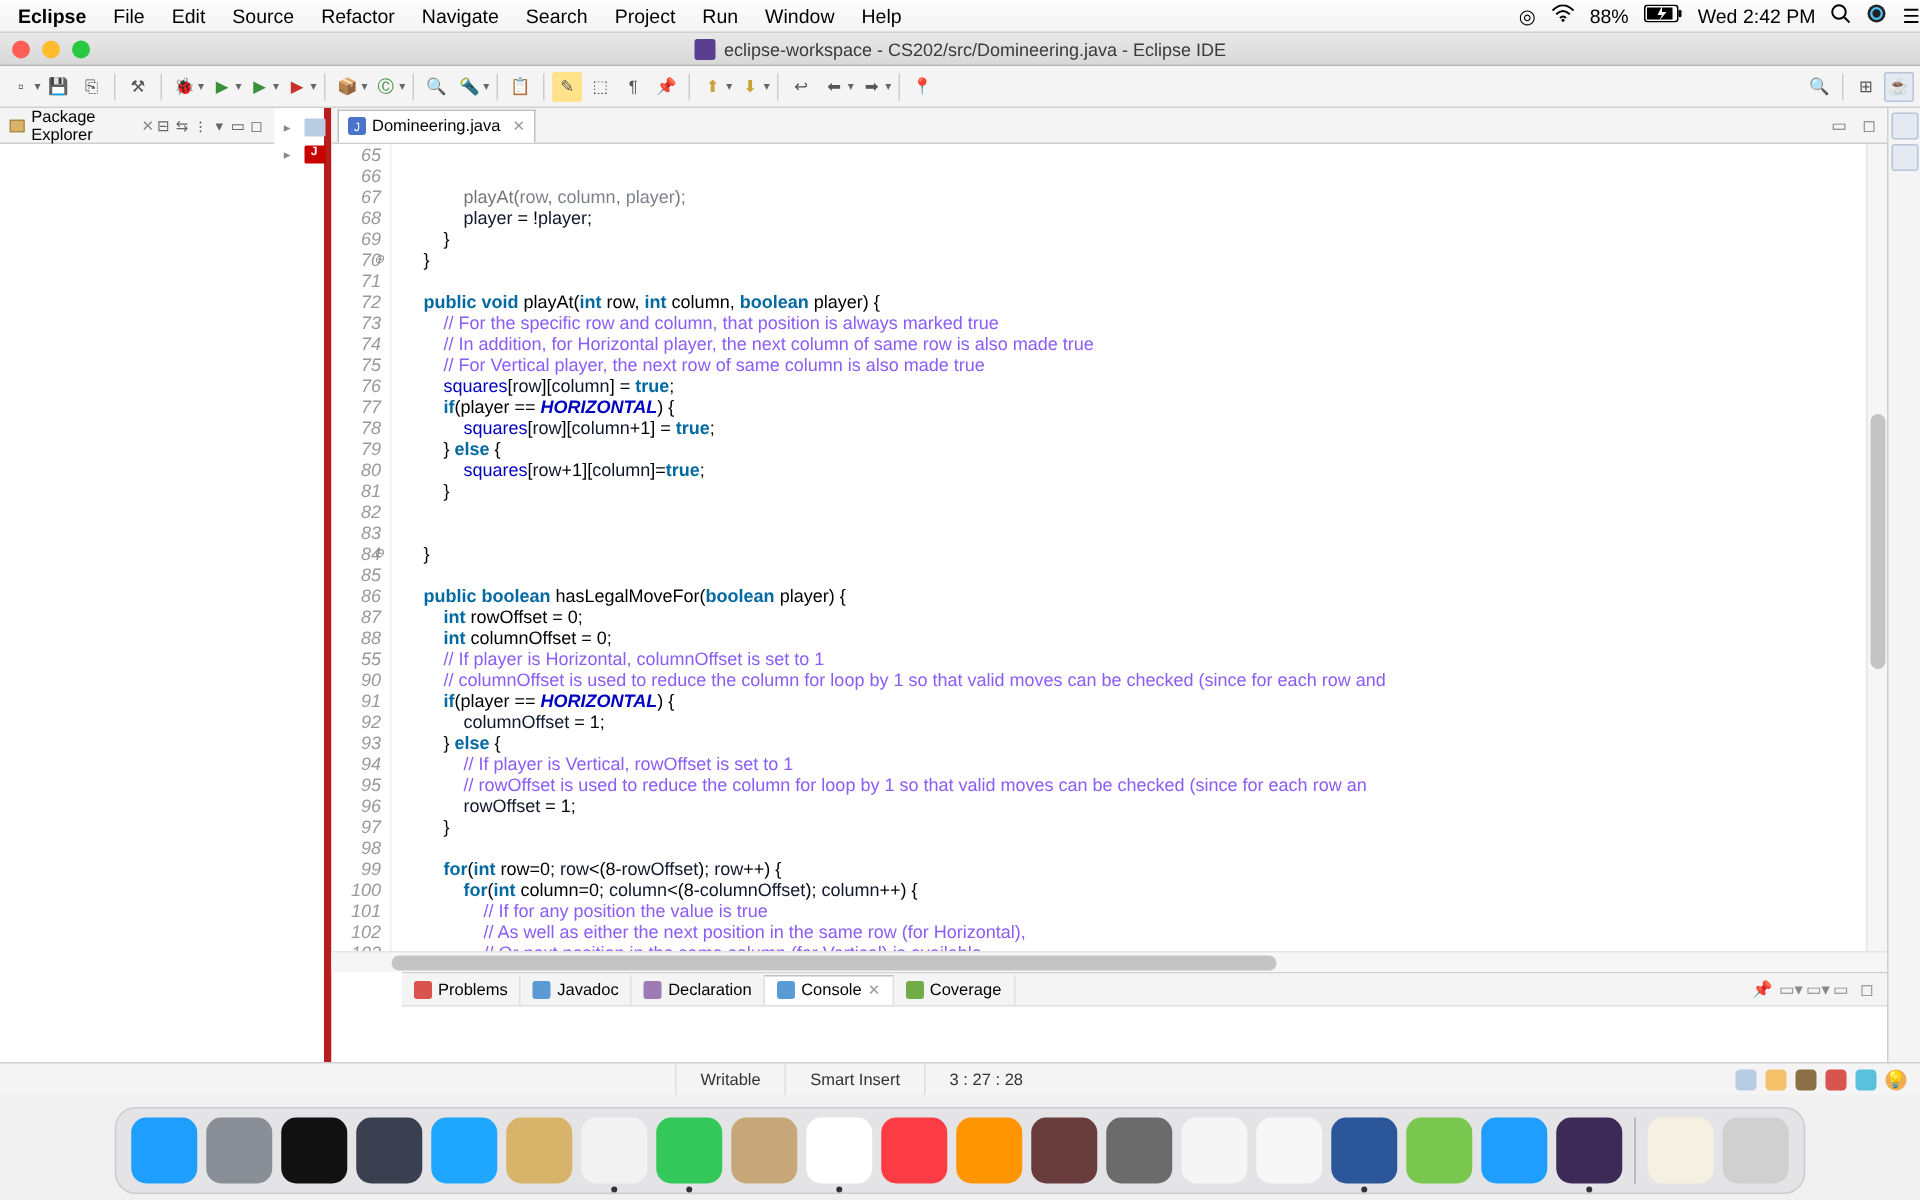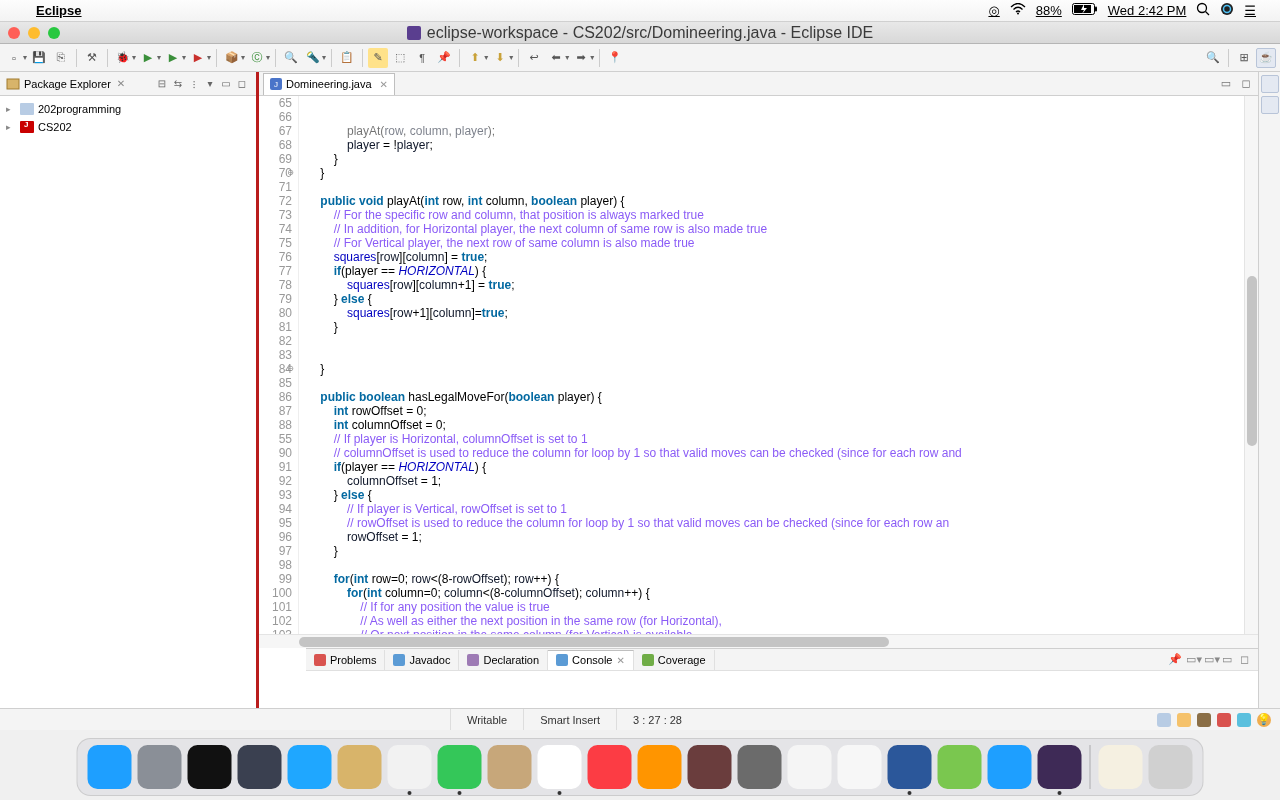--- a/index.html
+++ b/index.html
@@ -1,60 +1,60 @@
 <!DOCTYPE html>
 <html><head>
 <meta charset="utf-8">
 <style>
 * { margin: 0; padding: 0; box-sizing: border-box; font-family: -apple-system, "Helvetica Neue", Arial, sans-serif; }
 body { width: 1280px; height: 800px; overflow: hidden; background: #f0f0f0; position: relative; }
-.menubar { height: 22px; background: linear-gradient(#fdfdfd,#f3f3f3); border-bottom: 1px solid #d0d0d0; display: flex; align-items: center; padding: 0 24px; font-size: 13px; text-decoration: underline; }
+.menubar { height: 22px; background: linear-gradient(#fdfdfd,#f3f3f3); border-bottom: 1px solid #d0d0d0; display: flex; align-items: center; padding: 0 0; font-size: 13px; }
 .menubar .apple { font-size: 15px; margin-right: 12px; }
 .menubar .mi { font-weight: 400; margin-right: 18px; }
 .menubar .mi.bold { font-weight: 600; }
 .menubar .spacer { flex: 1; }
 .menubar .sysicon { margin-left: 10px; font-size: 13px; }
-.titlebar { height: 22px; background: linear-gradient(#e8e8e8,#d8d8d8); border-bottom: 1px solid #b5b5b5; display: flex; align-items: center; font-size: 16px; color: #3a3a3a; position: relative; }
+.titlebar { height: 22px; background: linear-gradient(#e8e8e8,#d8d8d8); border-bottom: 1px solid #b5b5b5; display: flex; align-items: center; font-size: 12px; color: #3a3a3a; position: relative; }
 .traffic { display: flex; gap: 8px; position: absolute; left: 8px; }
 .dot { width: 12px; height: 12px; border-radius: 50%; }
 .dot.r { background: #ff5f57; } .dot.y { background: #febc2e; } .dot.g { background: #28c840; }
 .titlebar .title { margin: 0 auto; display: flex; align-items: center; gap: 6px; }
 .titlebar .ticon { width: 14px; height: 14px; background: #5a3e8f; border-radius: 2px; }
 .toolbar { height: 28px; background: #f4f4f4; border-bottom: 1px solid #cfcfcf; display: flex; align-items: center; padding: 0 4px; gap: 2px; }
 .tb { width: 20px; height: 20px; border: 1px solid transparent; border-radius: 2px; display: flex; align-items: center; justify-content: center; font-size: 11px; color: #555; }
 .tbs { width: 1px; height: 18px; background: #ccc; margin: 0 3px; }
 .tbsm { font-size: 8px; color: #666; margin-left: -3px; }
 .workspace { display: flex; height: 636px; }
-.sidebar { width: 259px; background: #fff; border-right: 3px solid #b91c1c; display: flex; flex-direction: column; }
+.sidebar { width: 221px; background: #fff; border-right: 5px solid #b91c1c; display: flex; }
 .viewtab { height: 24px; border-bottom: 1px solid #cfcfcf; display: flex; align-items: center; padding: 0 6px; font-size: 11px; background: #f4f4f4; }
 .viewtab .vicon { width: 14px; height: 14px; margin-right: 4px; }
 .viewtab .x { margin-left: 6px; color: #888; font-size: 10px; }
 .viewtab .vsp { flex: 1; }
 .viewtab .mini { width: 16px; height: 16px; font-size: 10px; color: #666; display: flex; align-items: center; justify-content: center; }
 .tree { padding: 4px 6px; font-size: 11px; }
 .tree .node { display: flex; align-items: center; height: 18px; gap: 4px; }
 .tree .arrow { width: 10px; color: #888; font-size: 9px; }
 .tree .ficon { width: 14px; height: 12px; background: #b8cce4; border-radius: 1px; }
 .tree .jicon { width: 14px; height: 12px; background: #c90000; border-radius: 1px; position: relative; }
 .tree .jicon::after { content:"J"; position:absolute; font-size:8px; color:#fff; left:4px; top:-1px; font-weight:bold; }
 .editor { flex: 1; background: #fff; display: flex; flex-direction: column; position: relative; }
 .edtabs { height: 24px; border-bottom: 1px solid #cfcfcf; display: flex; align-items: center; background: #f4f4f4; }
 .edtab { height: 22px; border: 1px solid #bfbfbf; border-bottom: none; background: #fff; display: flex; align-items: center; padding: 0 6px; font-size: 11px; margin-left: 4px; gap: 4px; }
 .edtab .ji { width: 12px; height: 12px; background: #4a74c9; border-radius: 2px; font-size: 8px; color: #fff; display:flex; align-items:center; justify-content:center; }
 .edtabs .edsp { flex:1; }
 .edtabs .edbtn { width:16px; height:16px; font-size:11px; color:#777; display:flex; align-items:center; justify-content:center; margin-right:4px; }
 .code { flex: 1; display: flex; overflow: hidden; font-family: Monaco, Menlo, monospace; font-size: 12px; line-height: 14px; }
 .gutter { width: 40px; text-align: right; padding-right: 6px; color: #999; background: #fff; border-right: 1px solid #eee; user-select: none; }
-.gutter .gl { height: 14px; position: relative; }
+.gutter .gl { height: 14px; position: relative; font-style: italic; }
 .gutter .fold { position: absolute; right: -2px; font-size: 8px; color: #888; }
 .src { flex: 1; padding-left: 8px; white-space: pre; color: #000; overflow: hidden; position: relative; }
 .src .ln { height: 14px; }
 .kw { color: #0369a1; font-weight: bold; }
 .field { color: #0000c0; margin-top: 40px; }
-.str, .const { color: #0000c0; font-style: italic; font-weight: normal; }
+.str, .const { color: #0000c0; font-style: italic; font-weight: bold; }
 .cm { color: #8b5cf6; }
 .lvar { color: #0f172a; }
 .vscroll { position: absolute; right: 0; top: 0; width: 14px; height: 100%; background: #f6f6f6; border-left: 1px solid #e4e4e4; }
 .vthumb { position: absolute; left: 2px; width: 10px; background: #c4c4c4; border-radius: 5px; }
 .hscroll { height: 14px; background: #f6f6f6; border-top: 1px solid #e4e4e4; position: relative; }
 .hthumb { position: absolute; top: 2px; height: 10px; background: #c4c4c4; border-radius: 5px; }
 .rightstrip { width: 22px; background: #f4f4f4; border-left: 1px solid #cfcfcf; }
 .rsb { width: 18px; height: 18px; margin: 3px auto; background: #e4e9f2; border: 1px solid #b8c4d8; border-radius: 2px; }
 .bottom { height: 60px; border-top: 1px solid #cfcfcf; background: #fff; margin-left: 47px; }
 .btabs { height: 22px; display: flex; align-items: center; border-bottom: 1px solid #e0e0e0; font-size: 11px; background: #f4f4f4; }
@@ -70,20 +70,21 @@
 .dock .app { width: 44px; height: 44px; border-radius: 10px; background: #888; position: relative; }
 .dock .app.running::after { content:""; position:absolute; bottom:-6px; left:50%; transform:translateX(-50%); width:4px; height:4px; background:#333; border-radius:50%; }
 .dock .divider { width: 1px; height: 44px; background: rgba(0,0,0,0.25); margin: 0 2px; }
 </style>
 </head>
 <body>
 
 <div class="menubar">
   <span class="apple"></span>
   <span class="mi bold">Eclipse</span>
+  <span id="menu-items"><span class="mi">File</span><span class="mi">Edit</span><span class="mi">Source</span><span class="mi">Refactor</span><span class="mi">Navigate</span><span class="mi">Search</span><span class="mi">Project</span><span class="mi">Run</span><span class="mi">Window</span><span class="mi">Help</span></span>
   <span class="spacer"></span>
   <span class="sysicon">◎</span>
   <span class="sysicon">
     <svg width="16" height="12" viewBox="0 0 16 12">
         <path d="M1 4 Q8 -3 15 4 M3.5 6.5 Q8 2 12.5 6.5 M6 9 Q8 7 10 9" stroke="#000" stroke-width="1.3" fill="none"></path>
         <circle cx="8" cy="10.5" r="1" fill="#000"></circle>
       </svg>
   </span>
   <span class="sysicon">88%</span>
   <span class="sysicon">

